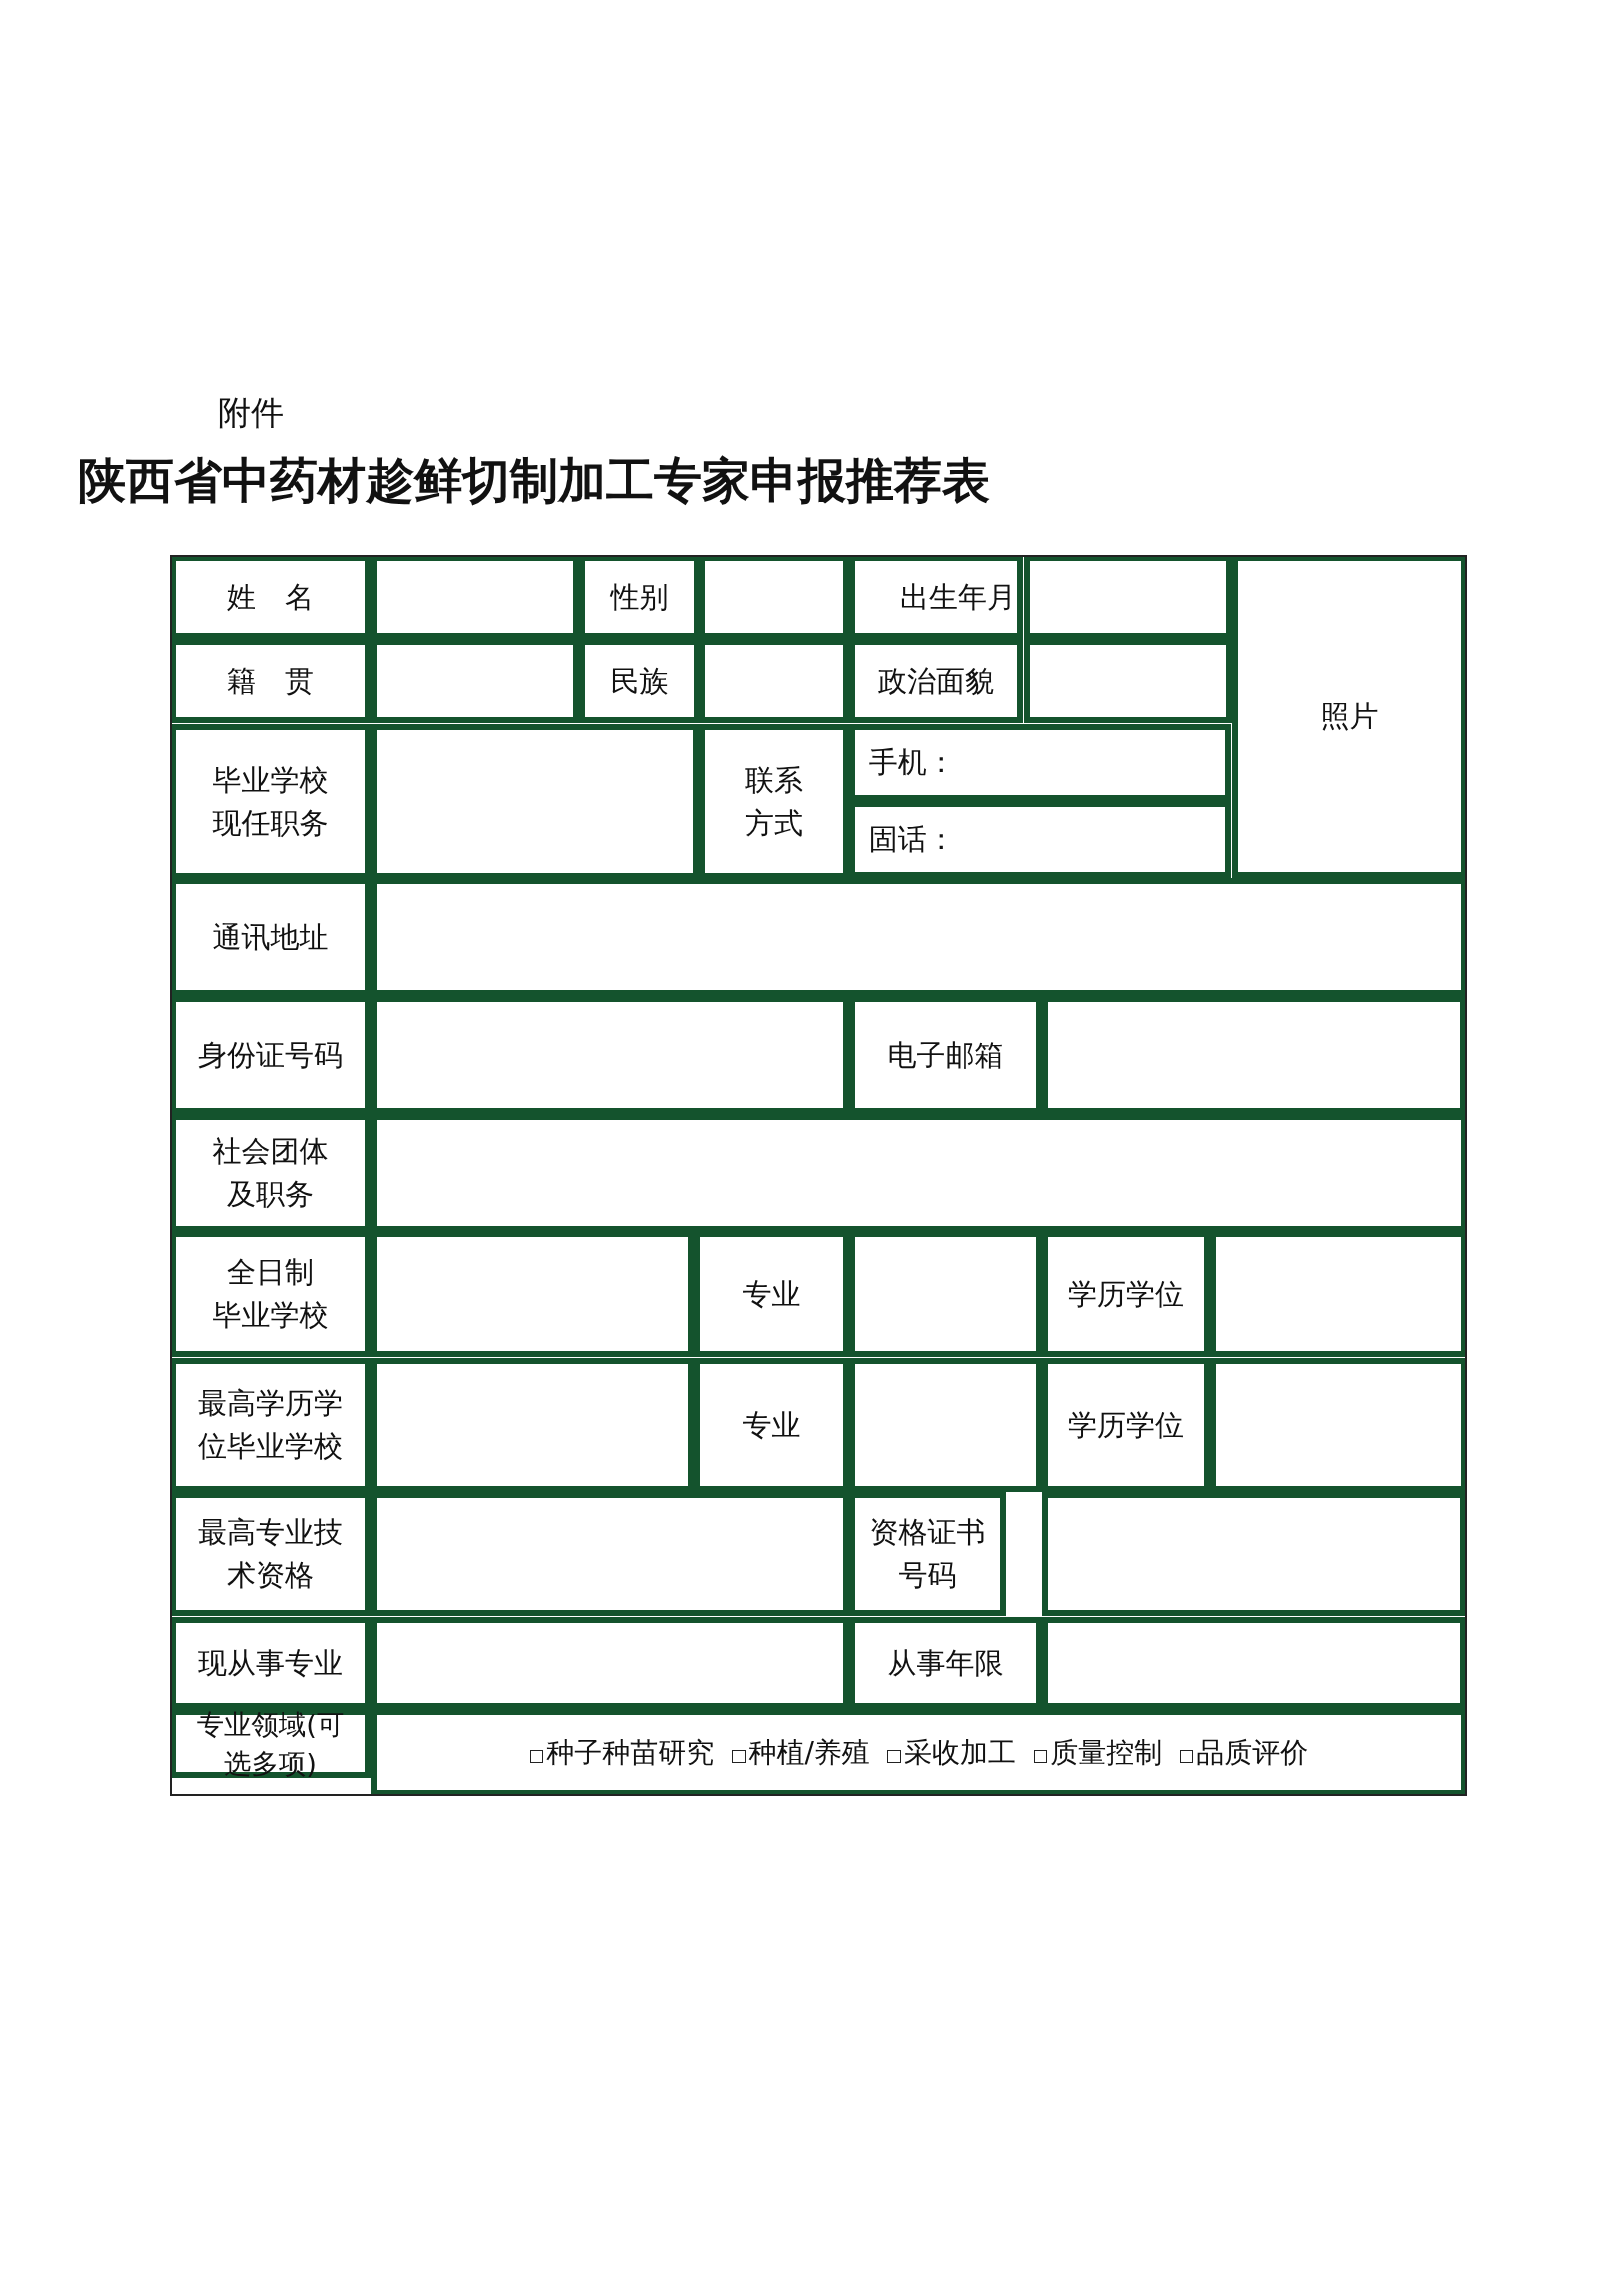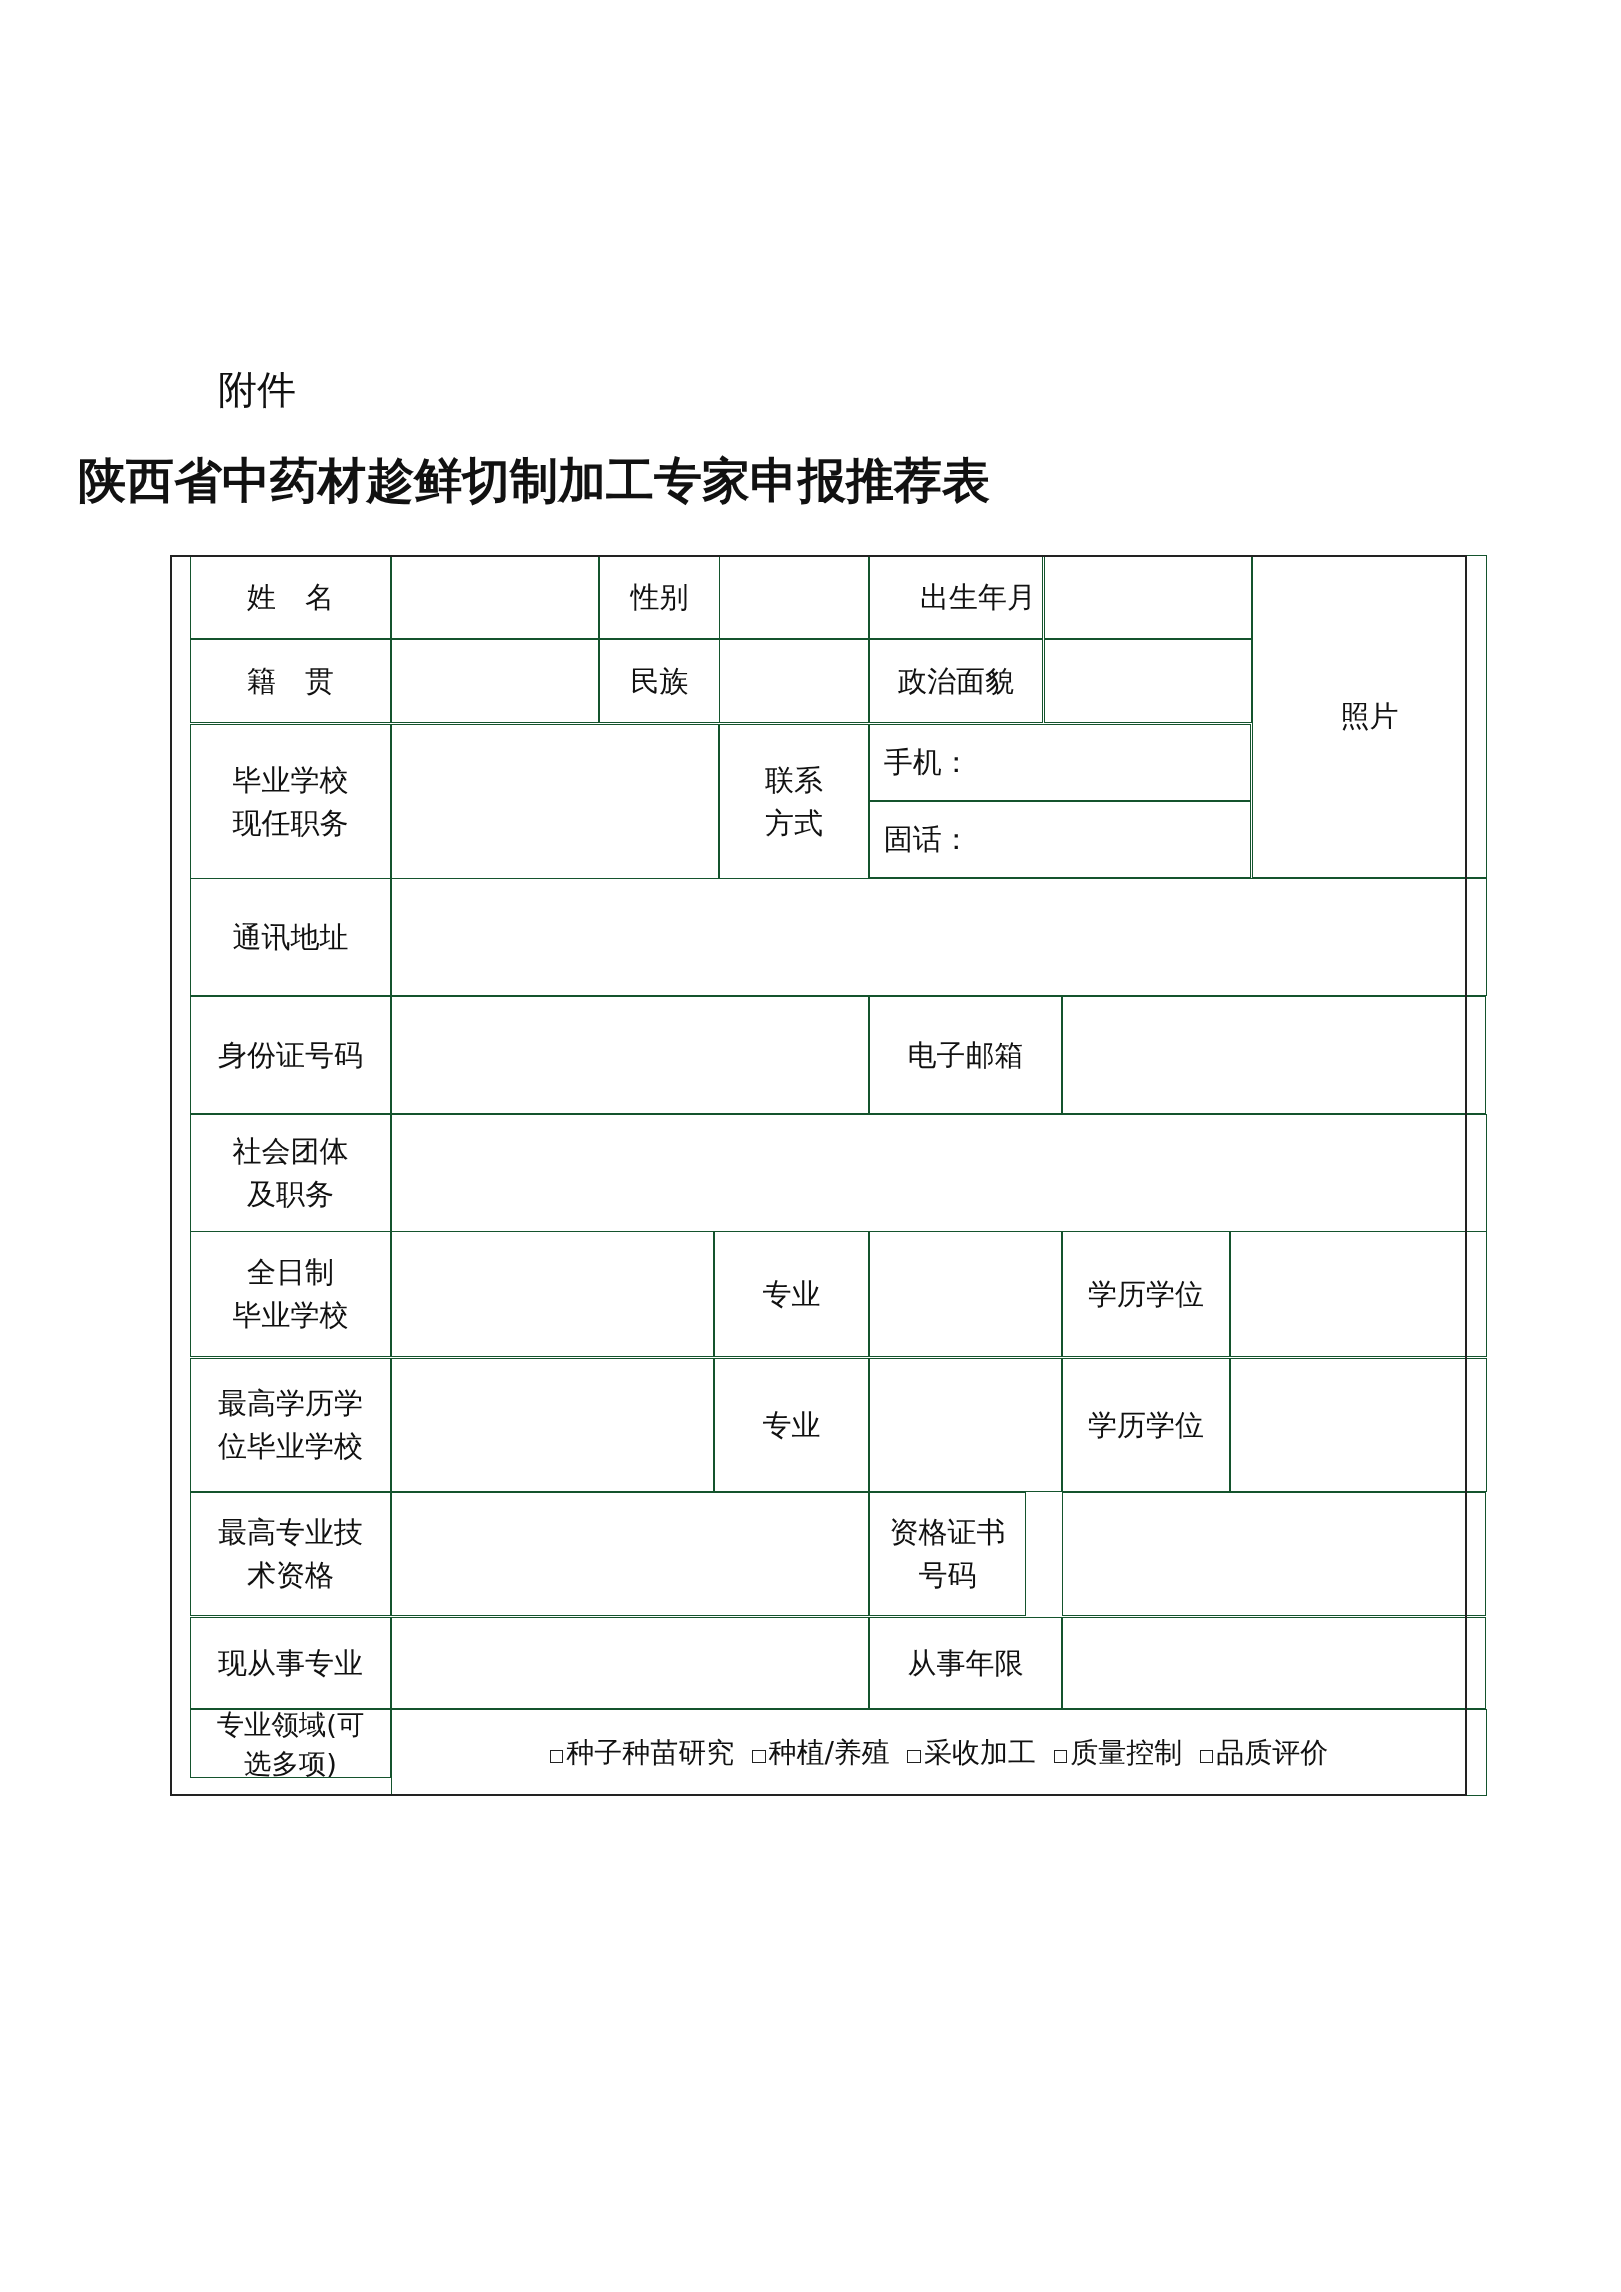--- a/index.html
+++ b/index.html
@@ -1,25 +1,25 @@
 <!DOCTYPE html>
 <html><head>
 <meta charset="utf-8">
 <style>
   html, body { margin: 0; padding: 0; background: #ffffff; }
   body { width: 1621px; height: 2293px; position: relative; overflow: hidden;
          font-family: "DejaVu Sans", "Liberation Sans", sans-serif; color: #111; }
-  .attach { position: absolute; left: 218px; top: 365px; font-size: 39px; line-height: 49px; }
+  .attach { position: absolute; left: 218px; top: 388px; font-size: 33px; line-height: 49px; }
   .title { position: absolute; left: 0; width: 1621px; top: 446px; text-align: left;
            font-family: "DejaVu Serif", "Liberation Serif", serif; font-weight: bold;
            font-size: 48px; line-height: 69px; letter-spacing: 0px; padding-left: 78px; box-sizing: border-box; }
   .form { position: absolute; left: 170px; top: 555px; width: 1297px; height: 1241px; }
-  .cell { position: absolute; box-sizing: border-box; border: 1px solid #14532d;
+  .cell { position: absolute; box-sizing: border-box; border: 6px solid #14532d;
           display: flex; align-items: center; justify-content: center; text-align: center;
-          font-size: 29px; line-height: 43px; background: #fff; margin-left: 20px; }
+          font-size: 29px; line-height: 43px; background: #fff; }
   .cell.lbl span { display: block; }
   .cell.left { justify-content: flex-start; padding-left: 13.7px; }
   .cell.input { background: #fff; }
   .outer { position: absolute; left: 0; top: 0; width: 1297px; height: 1241px; box-sizing: border-box;
            border: 2px solid #222; pointer-events: none; }
   .opts { display: flex; align-items: center; justify-content: center; gap: 17.6px; font-size: 28px; }
   .opt { display: inline-flex; align-items: center; white-space: nowrap; }
   .box { display: inline-block; width: 13.7px; height: 13.7px; border: 1.5px solid #222; margin-right: 2.9px;
          position: relative; top: 3.9px; box-sizing: border-box; }
 </style>

